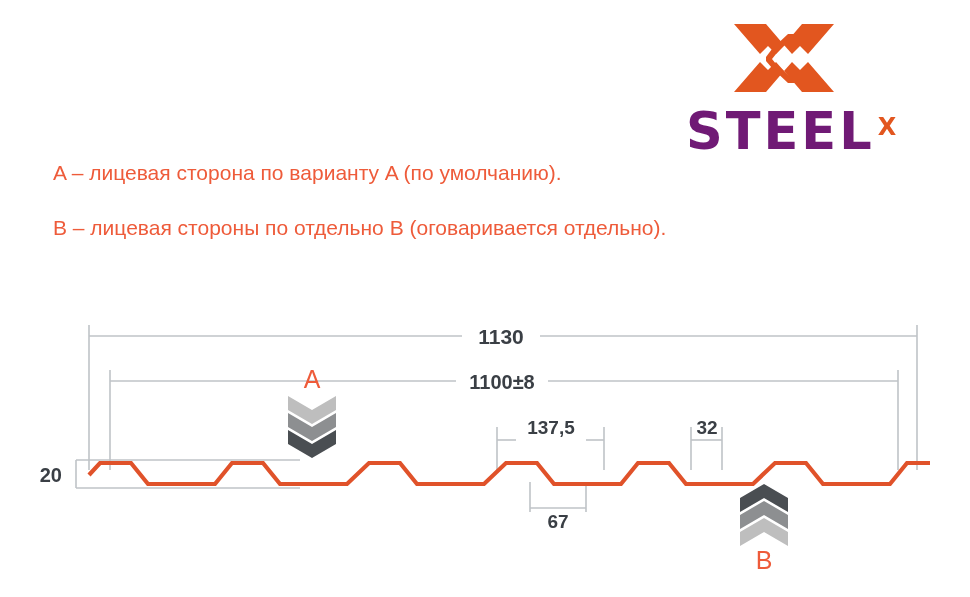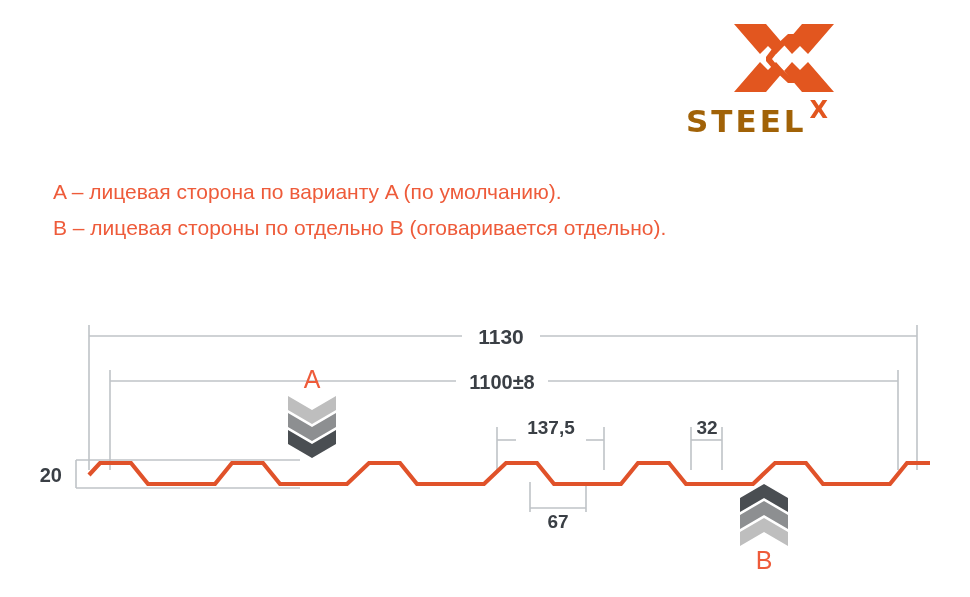--- a/index.html
+++ b/index.html
@@ -35,24 +35,24 @@
     position: absolute;
     left: 0px;
     top: 90px;
     width: 212px;
     height: 44px;
     white-space: nowrap;
     line-height: 1;
   }
   #logo-word-steel {
     font-family: "DejaVu Sans", sans-serif;
-    font-size: 31px;
+    font-size: 51px;
     font-weight: bold;
     letter-spacing: 3px;
-    color: #a16207;
+    color: #701a75;
     vertical-align: baseline;
     text-align: right;
   }
   #logo-word-x {
     font-family: "DejaVu Sans", sans-serif;
     font-size: 24px;
     font-weight: bold;
     color: #E2561F;
     vertical-align: baseline;
     position: relative;
@@ -64,21 +64,21 @@
   .caption-line {
     position: absolute;
     left: 53px;
     color: #EE5B3A;
     font-family: "Liberation Sans", sans-serif;
     font-size: 21px;
     font-weight: 400;
     letter-spacing: 0px;
     white-space: nowrap;
   }
-  #caption-a { top: 161px; margin-top: 19px; }
+  #caption-a { top: 161px; }
   #caption-b { top: 216px; }
 
   
   #drawing {
     position: absolute;
     left: 0;
     top: 0;
     width: 970px;
     height: 597px;
   }

